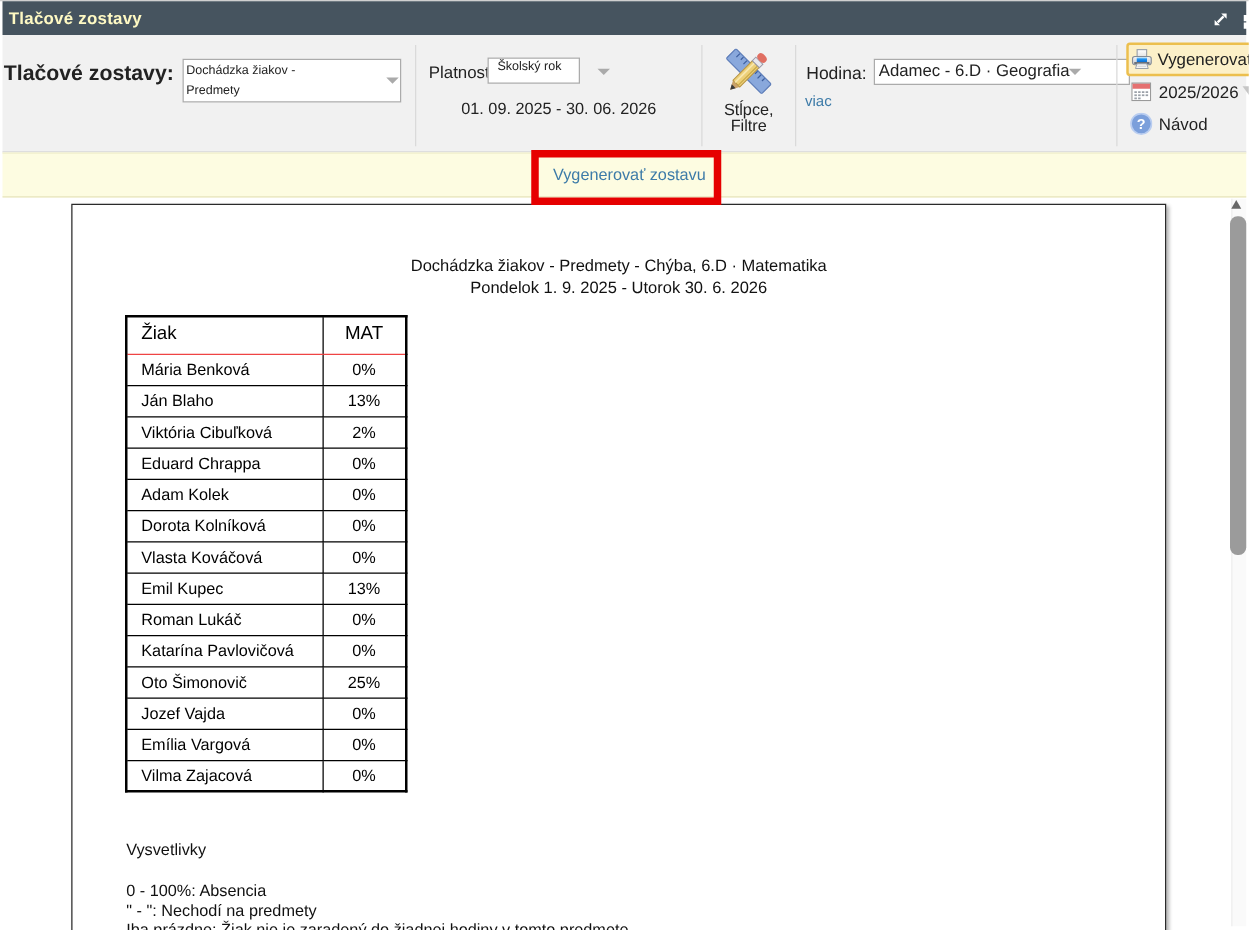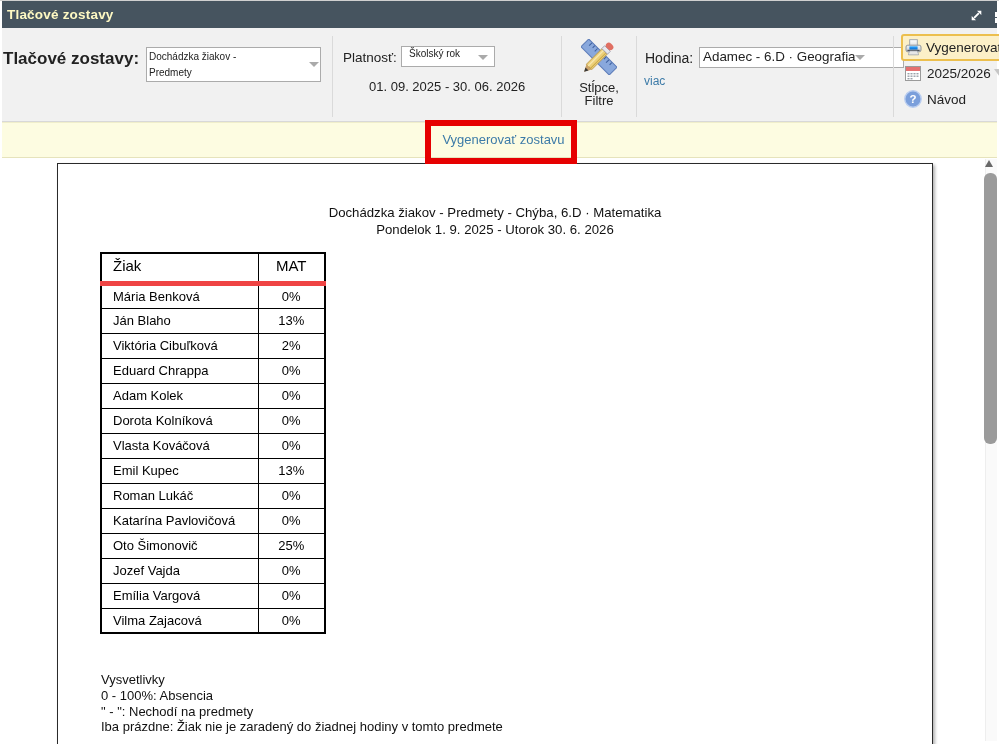--- a/index.html
+++ b/index.html
@@ -29,21 +29,21 @@
 
 
 #content { position:absolute; left:2px; top:159px; width:995px; height:582px; background:#fff; }
 #paper { position:absolute; left:55px; top:4px; width:876px; height:600px; background:#fff; border:1px solid #2a2a2a; box-shadow:2px 2px 3px rgba(0,0,0,0.3); }
 #ptitle { position:absolute; left:0; top:41px; width:874px; text-align:center; font-size:13.2px; font-weight:normal; color:#111; }
 #psub { position:absolute; left:0; top:58px; width:874px; text-align:center; font-size:13.2px; color:#111; }
 
 
 #rtable { position:absolute; left:42px; top:88px; border-collapse:collapse; font-size:13px; color:#000; }
 #rtable td, #rtable th { border:1px solid #000; }
-#rtable th { border-bottom:5px solid #ef4444; font-weight:normal; }
+#rtable th { border-bottom:1px solid #ef4444; font-weight:normal; }
 #rtable { border:2px solid #000; }
 #rtable .c1 { width:157px; padding-left:11px; text-align:left; height:25px; }
 #rtable .c2 { width:67px; text-align:center; }
 #rtable .hr th { height:30px; font-size:15px; padding-bottom:3px; }
 #rtable .hr .c2 { text-align:center; padding-left:0; }
 
 #legend { position:absolute; left:43px; top:508px; font-size:13px; color:#111; line-height:15.3px; }
 #legend div { margin:0; }
 
 
@@ -67,21 +67,21 @@
   </div>
 
   <div id="toolbar">
 
     <div class="lbl" style="left:1px;top:21px;font-size:17px;font-weight:bold;">Tlačové zostavy:</div>
     <div class="ddbox" style="left:144px;top:19px;width:175px;height:35px;padding:0.5px 2px 0;line-height:16.5px;">Dochádzka žiakov -<br>Predmety</div>
     <div class="ddarrow" style="left:307px;top:34px;"></div>
     <div class="vsep" style="left:330px;"></div>
 
     <div class="lbl" style="left:341px;top:22px;">Platnosť:</div>
-    <div class="ddbox" style="left:399px;top:18px;width:94px;height:21px;padding:0.5px 7px;">Školský rok</div>
+    <div class="ddbox" style="left:388px;top:18px;width:74px;height:21px;padding:0.5px 7px;">Školský rok</div>
     <div class="ddarrow" style="left:476px;top:27px;"></div>
     <div class="lbl" style="left:367px;top:51px;font-size:13px;">01. 09. 2025 - 30. 06. 2026</div>
     <div class="vsep" style="left:559px;"></div>
 
     <svg style="position:absolute;left:579px;top:11px;" width="36" height="36" viewBox="0 0 36 36">
       <g transform="rotate(45 18 18)">
         <rect x="-2" y="12.5" width="40" height="11" fill="#89a8dc" stroke="#5c7cb8" stroke-width="1"></rect>
         <g stroke="#3c5e9e" stroke-width="1">
           <line x1="3" y1="13" x2="3" y2="17"></line>
             <line x1="7" y1="13" x2="7" y2="16"></line>
@@ -229,21 +229,21 @@
               <td class="c1">Emília Vargová</td>
               <td class="c2">0%</td>
             </tr>
         <tr>
               <td class="c1">Vilma Zajacová</td>
               <td class="c2">0%</td>
             </tr>
       </tbody>
         </table>
       <div id="legend">
-        <div style="margin-bottom:1px;">Vysvetlivky</div>
+        <div style="margin-bottom:18px;">Vysvetlivky</div>
         <div>0 - 100%: Absencia</div>
         <div>" - ": Nechodí na predmety</div>
         <div>Iba prázdne: Žiak nie je zaradený do žiadnej hodiny v tomto predmete</div>
       </div>
     </div>
     <div id="sbar"></div>
     <div id="sarrow"></div>
     <div id="sthumb"></div>
   </div>
 </div>

